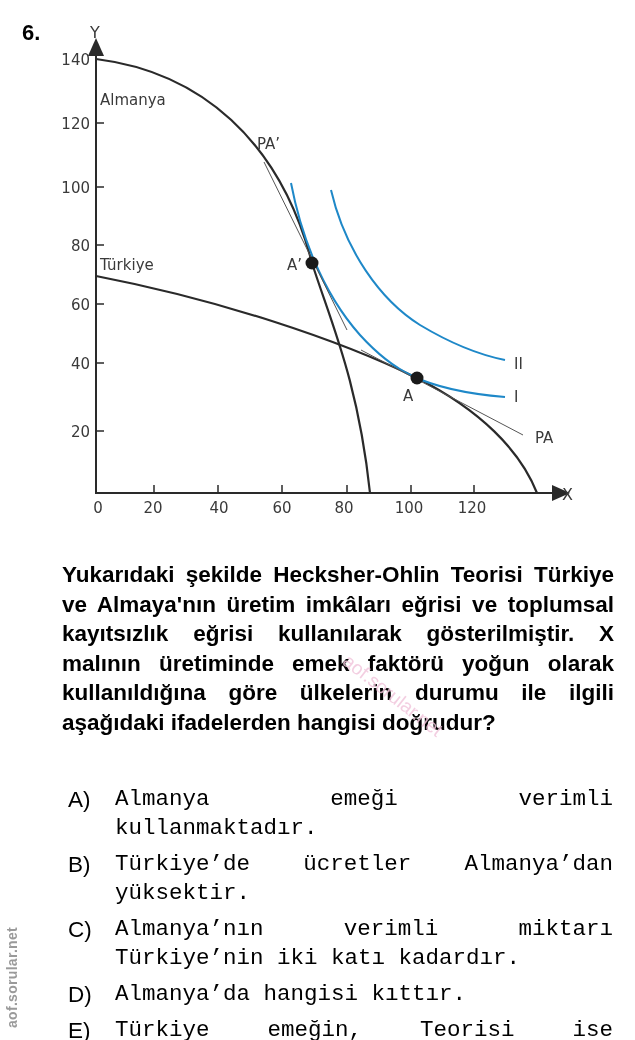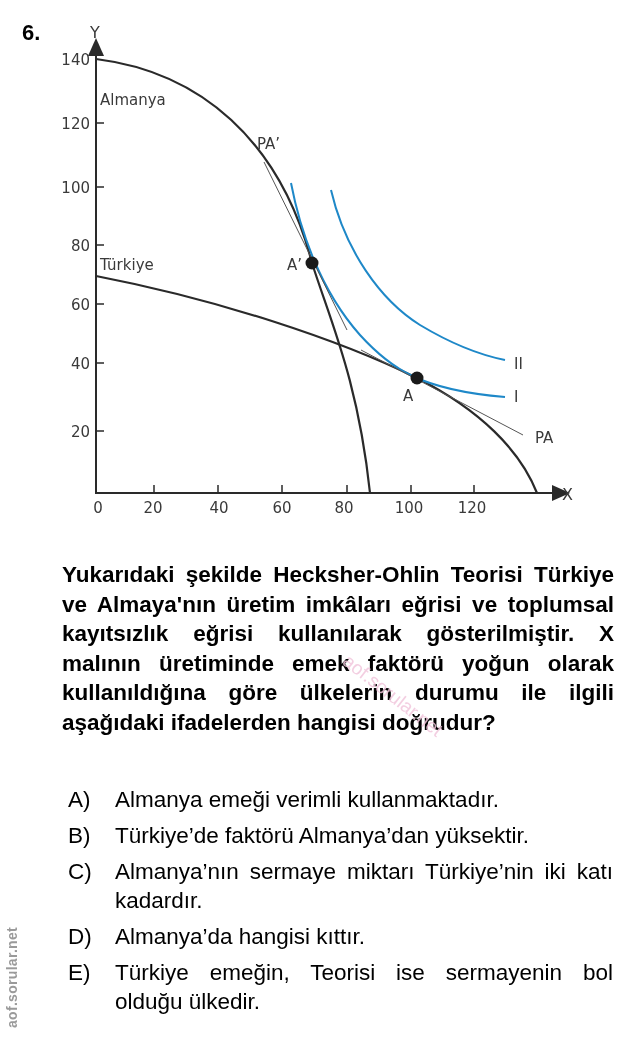--- a/index.html
+++ b/index.html
@@ -5,21 +5,21 @@
     html, body { margin: 0; padding: 0; background: #ffffff; }
     body { width: 635px; height: 1040px; position: relative; overflow: hidden; }
     .qnum { position: absolute; left: 22px; top: 20px; font-family: "Liberation Sans", sans-serif; font-weight: bold; font-size: 22px; color: #000; }
     .chart { position: absolute; left: 0; top: 0; width: 635px; height: 530px; }
     .chart svg { position: absolute; left: 0; top: 0; }
     .chart text { font-family: "DejaVu Sans", sans-serif; fill: #3a3a3a; }
     .question { position: absolute; left: 62px; top: 560px; width: 552px; font-family: Liberation Sans, sans-serif; font-weight: bold; font-size: 22.5px; line-height: 29.5px; color: #000; text-align: justify; text-align-last: left; }
     .options { position: absolute; left: 68px; top: 785px; width: 545px; font-family: "Liberation Sans", sans-serif; font-size: 22.5px; color: #000; }
     .opt { display: flex; line-height: 29px; margin-bottom: 7px; }
     .opt .letter { width: 47px; flex: none; }
-    .opt .text { flex: 1; text-align: justify; text-align-last: left; }
+    .opt .text { flex: 1; text-align: justify; text-align-last: left; font-family: Liberation Mono, monospace; }
     .watermark-side { position: absolute; left: 4px; top: 1028px; transform-origin: left top; transform: rotate(-90deg); font-family: "Liberation Sans", sans-serif; font-weight: bold; font-size: 14px; color: #9a9a9a; white-space: nowrap; letter-spacing: 0.3px; }
     .watermark-mid { position: absolute; left: 352px; top: 650px; transform-origin: left top; transform: rotate(38deg); font-family: "Liberation Sans", sans-serif; font-size: 19px; color: #f1c6dc; white-space: nowrap; opacity: 0.85; pointer-events: none; }
   </style>
 </head>
 <body>
 
 <div class="qnum">6.</div>
 
 <div class="chart">
   <svg width="635" height="530" viewBox="0 0 635 530">
@@ -96,25 +96,25 @@
 
 <div class="question">Yukarıdaki şekilde Hecksher-Ohlin Teorisi Türkiye ve Almaya'nın üretim imkâları eğrisi ve toplumsal kayıtsızlık eğrisi kullanılarak gösterilmiştir. X malının üretiminde emek faktörü yoğun olarak kullanıldığına göre ülkelerin durumu ile ilgili aşağıdaki ifadelerden hangisi doğrudur?</div>
 
 <div class="options">
   <div class="opt">
     <span class="letter">A)</span>
     <span class="text">Almanya emeği verimli kullanmaktadır.</span>
   </div>
   <div class="opt">
     <span class="letter">B)</span>
-    <span class="text">Türkiye’de faktörü Almanya’dan yüksektir.</span>
+    <span class="text">Türkiye’de ücretler Almanya’dan yüksektir.</span>
   </div>
   <div class="opt">
     <span class="letter">C)</span>
-    <span class="text">Almanya’nın sermaye miktarı Türkiye’nin iki katı kadardır.</span>
+    <span class="text">Almanya’nın verimli miktarı Türkiye’nin iki katı kadardır.</span>
   </div>
   <div class="opt">
     <span class="letter">D)</span>
     <span class="text">Almanya’da hangisi kıttır.</span>
   </div>
   <div class="opt">
     <span class="letter">E)</span>
     <span class="text">Türkiye emeğin, Teorisi ise sermayenin bol olduğu ülkedir.</span>
   </div>
 </div>

